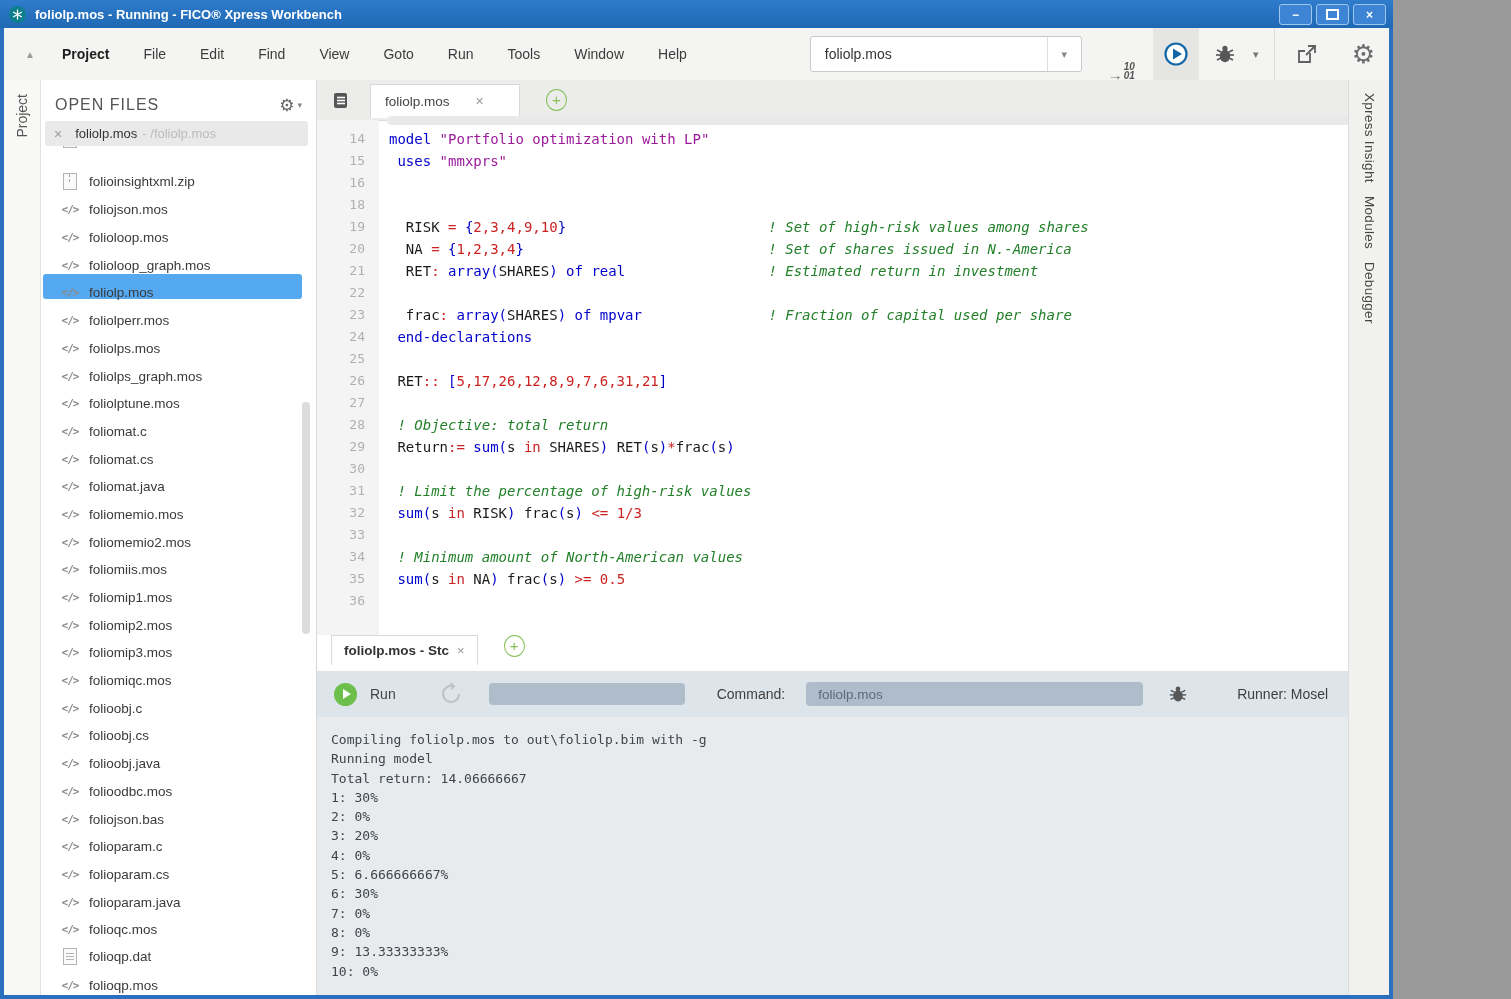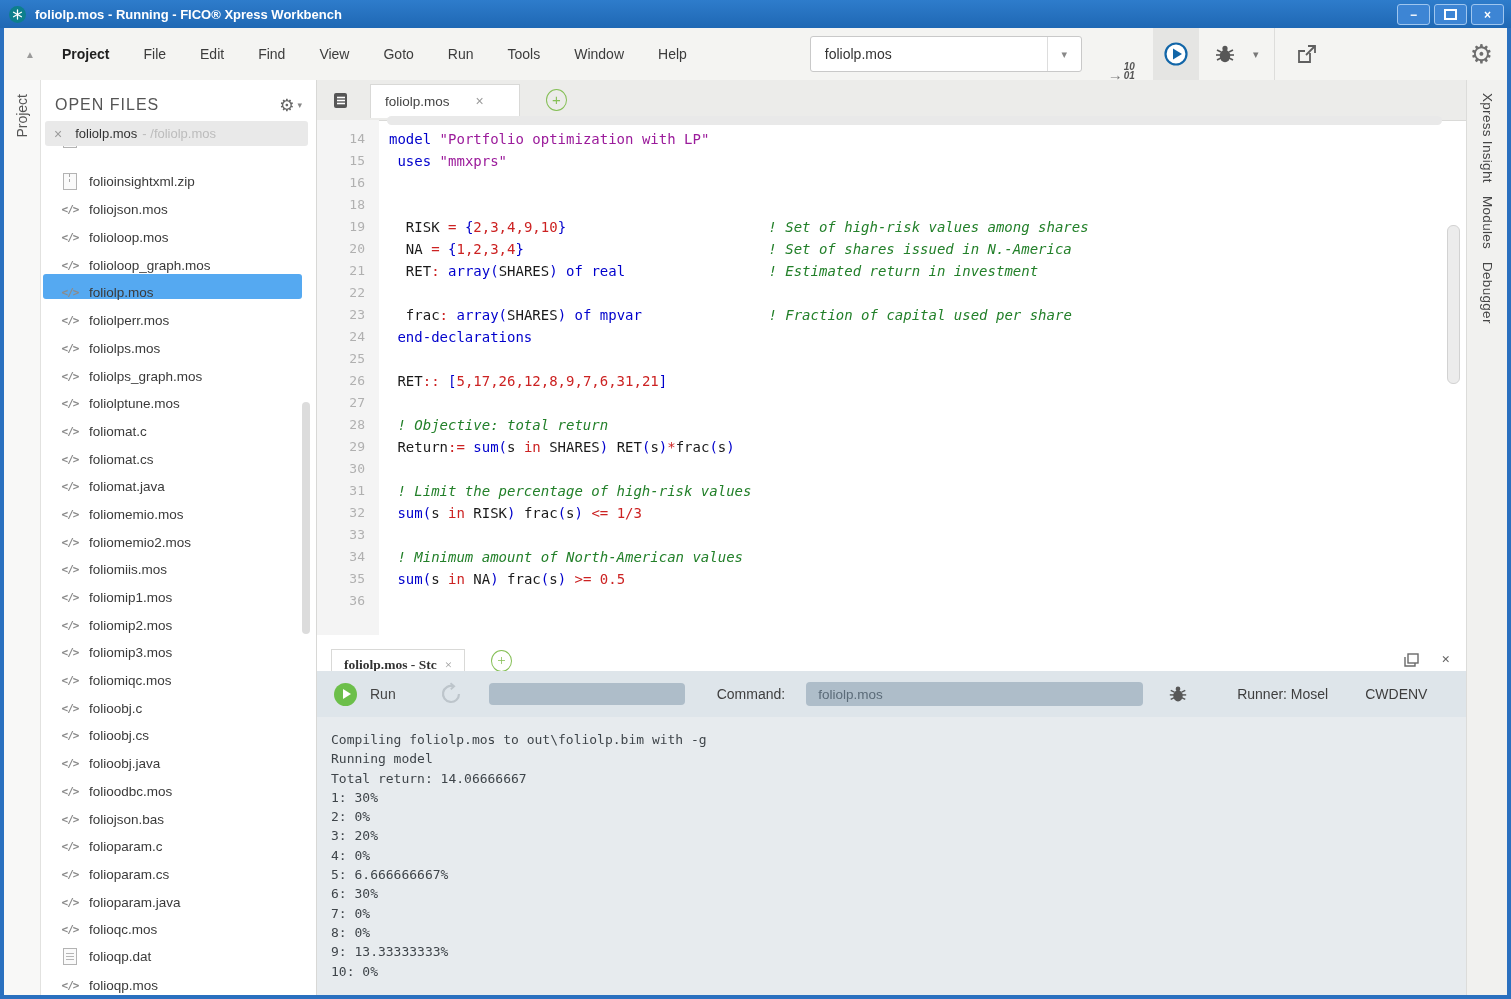--- a/index.html
+++ b/index.html
@@ -1,16 +1,16 @@
 <!DOCTYPE html>
 <html><head>
 <meta charset="utf-8">
 <style>
   html,body{margin:0;padding:0;background:#9a9a9a;}
-  .window{position:relative;width:1511px;height:999px;background:#fdba74;overflow:hidden;
+  .window{position:relative;width:1393px;height:999px;background:#fdba74;overflow:hidden;
           font-family:"Liberation Sans",sans-serif;-webkit-font-smoothing:antialiased;}
   
   .titlebar{position:absolute;left:0;top:0;right:0;height:28px;
             background:linear-gradient(#2e7ccb,#1f68b4);display:flex;align-items:center;}
   .titlebar .logo{width:17px;height:17px;border-radius:50%;background:#0d7f8c;margin-left:9px;
                   display:flex;align-items:center;justify-content:center;flex:0 0 auto;}
   .titlebar .title{color:#fff;font-size:13px;font-weight:600;margin-left:9px;white-space:nowrap;}
   .winbtns{position:absolute;right:7px;top:4px;display:flex;gap:4px;}
   .winbtn{width:31px;height:19px;border-radius:3px;background:#3d85d4;border:1px solid #9fc6ef;
           color:#fff;display:flex;align-items:center;justify-content:center;font-size:12px;font-weight:bold;line-height:1;}
@@ -88,21 +88,21 @@
   .code-row .ln{width:62px;padding-right:14px;box-sizing:border-box;text-align:right;color:#b0b0b0;
                 font-family:"DejaVu Sans Mono",monospace;font-size:13px;flex:0 0 auto;}
   .code-row .ct{font-family:"DejaVu Sans Mono",monospace;font-size:14px;white-space:pre;padding-left:10px;color:#1a1a1a;}
   .seg-k{color:#0000cc;}
   .seg-n{color:#cc2222;}
   .seg-s{color:#9b1b9b;}
   .seg-c{color:#23802a;font-style:italic;}
   .vscroll{position:absolute;right:6px;top:145px;width:11px;height:157px;background:#ececec;border:1px solid #d2d2d2;border-radius:6px;}
   
   .bottom-panel{position:absolute;left:0;right:0;top:555px;bottom:0;background:#fff;}
-  .ptabbar{position:absolute;left:0;right:0;top:8px;height:36px;background:#fff;border-bottom:1px solid #e0e0e0;display:flex;align-items:flex-end;font-family:Liberation Serif, serif;}
+  .ptabbar{position:absolute;left:0;right:0;top:0;height:36px;background:#fff;border-bottom:1px solid #e0e0e0;display:flex;}
   .ptab{height:29px;margin-left:14px;background:#fff;border:1px solid #d9d9d7;border-bottom:none;
         display:flex;align-items:center;padding:0 12px;}
   .ptab .tname{font-size:13.5px;font-weight:bold;color:#333;max-width:118px;overflow:hidden;white-space:nowrap;}
   .ptab .tx{color:#9a9a9a;font-size:13px;margin-left:8px;}
   .ptabbar .plusbtn{margin-left:26px;margin-bottom:7px;}
   .pt-icons{position:absolute;right:16px;top:8px;display:flex;align-items:center;gap:22px;}
   .pt-x{color:#666;font-size:15px;font-weight:bold;}
   .runbar{position:absolute;left:0;right:0;top:36px;height:46px;background:#dee5ea;border-bottom:1px solid #ccd4d9;
           display:flex;align-items:center;}
   .playbtn{width:23px;height:23px;border-radius:50%;background:#6cbf4a;margin-left:17px;

